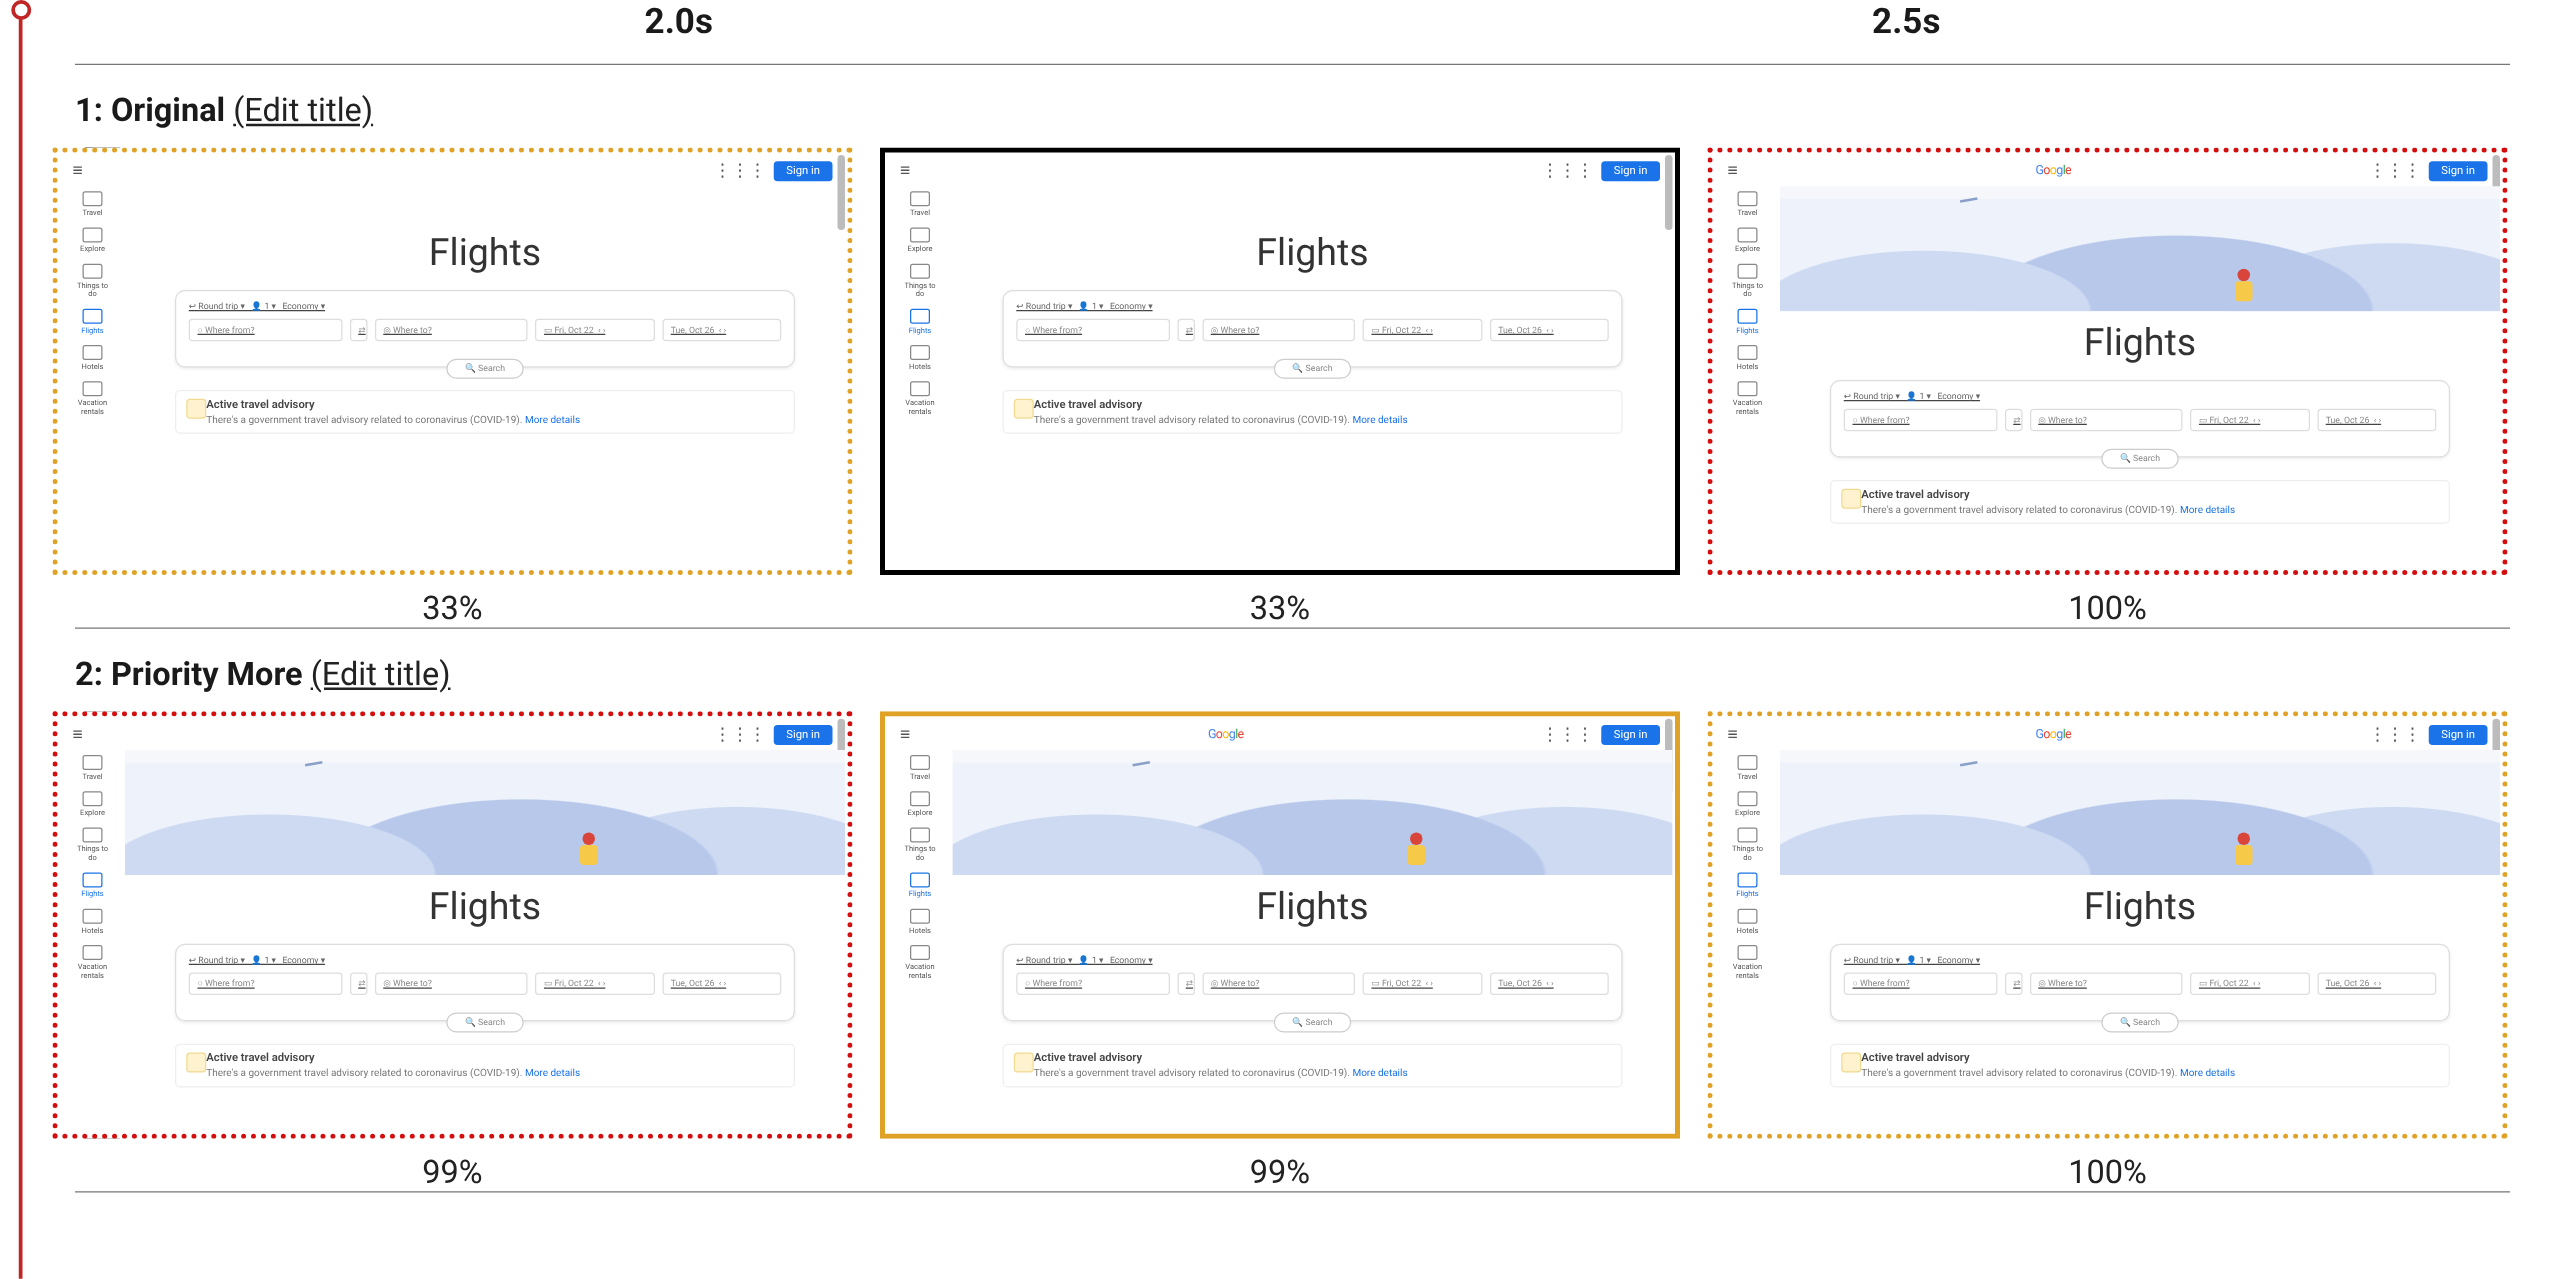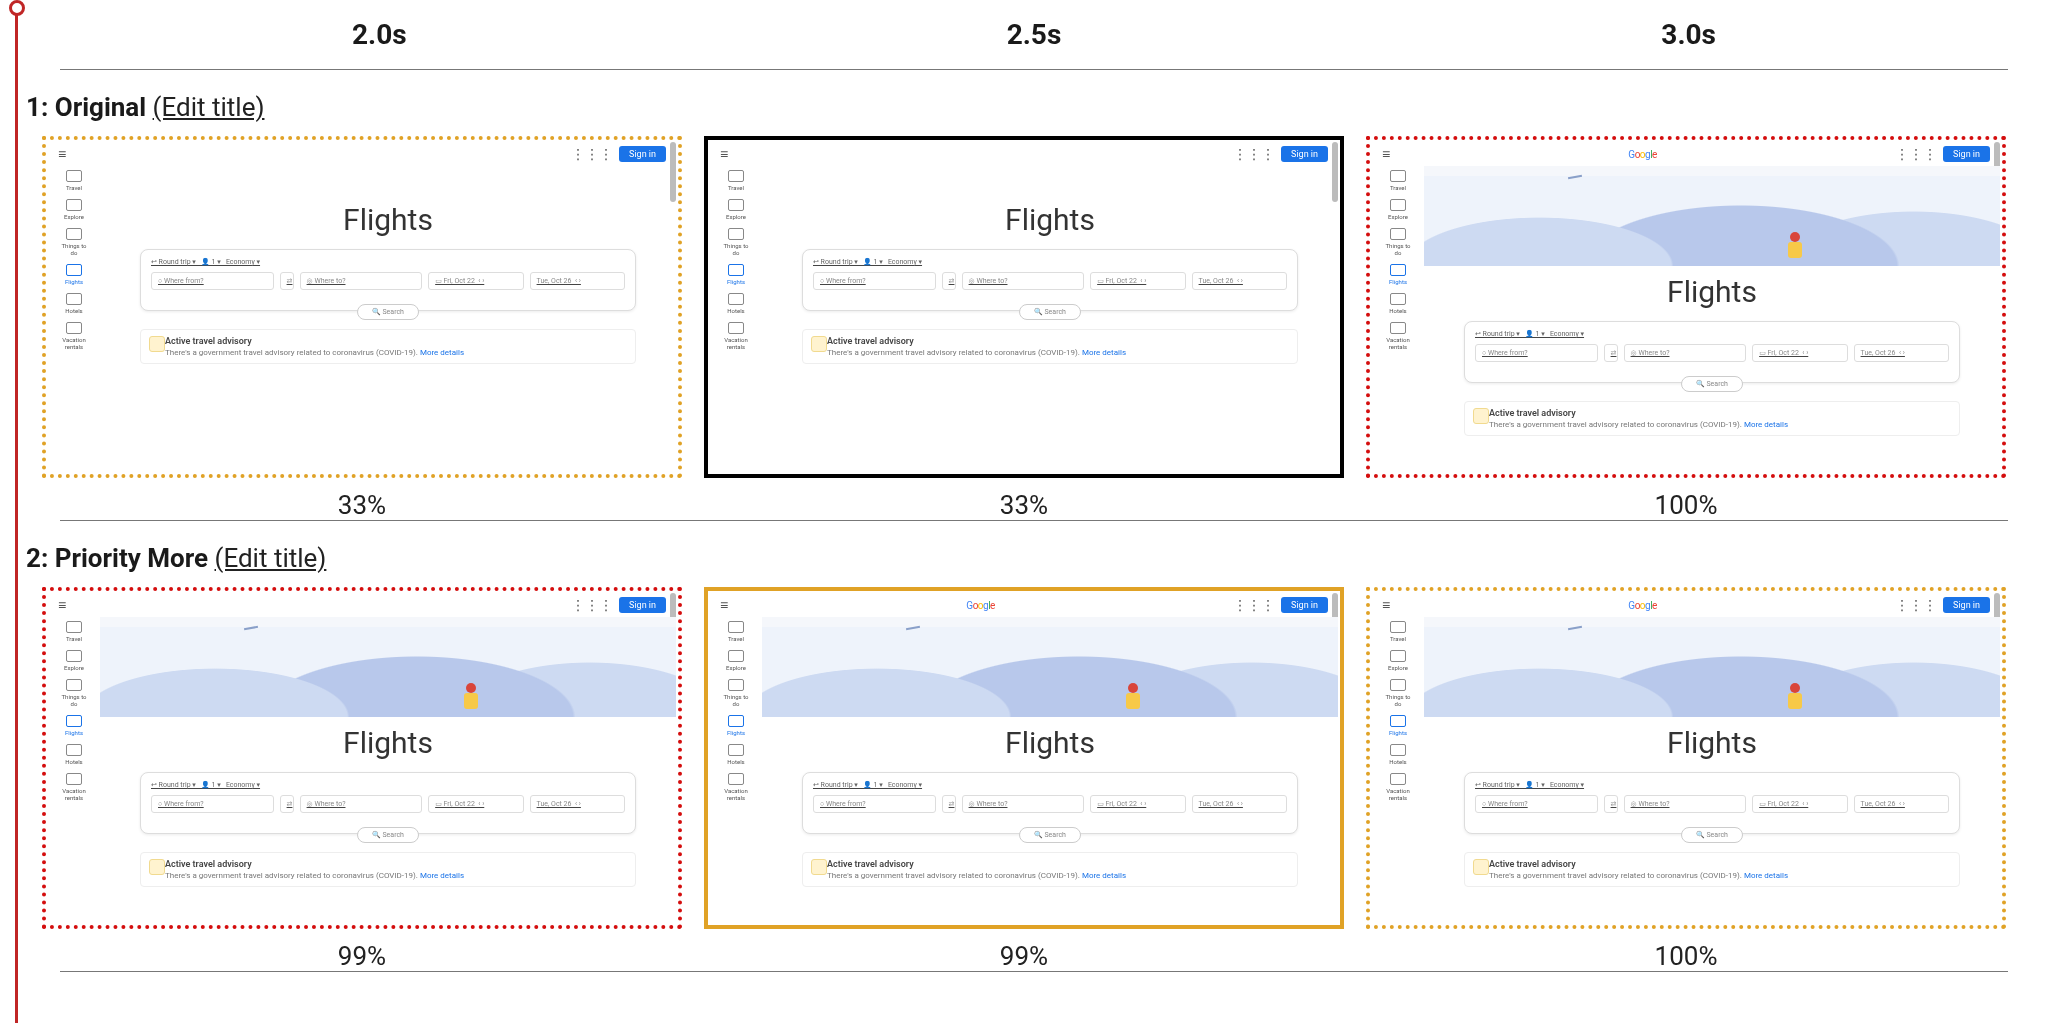--- a/index.html
+++ b/index.html
@@ -18,28 +18,28 @@
   }
   .timeline-dot {
     position: absolute; left: 9px; top: 0;
     width: 16px; height: 16px;
     border: 3px solid #c02626; border-radius: 50%; background: #fff;
   }
 
   .times-row {
     display: flex;
     margin-left: 60px; margin-right: 40px;
-    padding-top: 18px; padding-bottom: 18px; gap: 16px;
+    padding-bottom: 18px; gap: 16px;
   }
   .time-col { flex: 1; text-align: center; font-weight: 700; font-size: 28px; }
 
   .hr { border: 0; border-top: 1px solid #777; margin: 0 40px 0 60px; }
 
   .section-title {
-    margin: 22px 0 14px 26px;
+    margin: 22px 0 14px 60px;
     font-size: 26px;
   }
   .section-title b { font-weight: 700; }
   .edit-link { font-weight: 400; text-decoration: underline; cursor: pointer; color: #222; }
 
   .row {
     display: flex;
     margin-left: 40px; margin-right: 40px;
     gap: 18px;
     position: relative;
@@ -153,21 +153,20 @@
 </head>
 <body>
 
 <div class="wrap">
   <div class="timeline-bar"></div>
   <div class="timeline-dot"></div>
 
   <div class="times-row">
     <div class="time-col">2.0s</div>
     <div class="time-col">2.5s</div>
-    <div class="time-col">3.0s</div>
   </div>
   <hr class="hr">
 
   <div id="rows-container">
       <div class="section-title"><b>1: Original</b> <span class="edit-link">(Edit title)</span></div>
       <div class="row">
         <div class="slot">
           <div class="left-marker"></div>
           <div class="thumb">
             <div class="gf no-hero">

